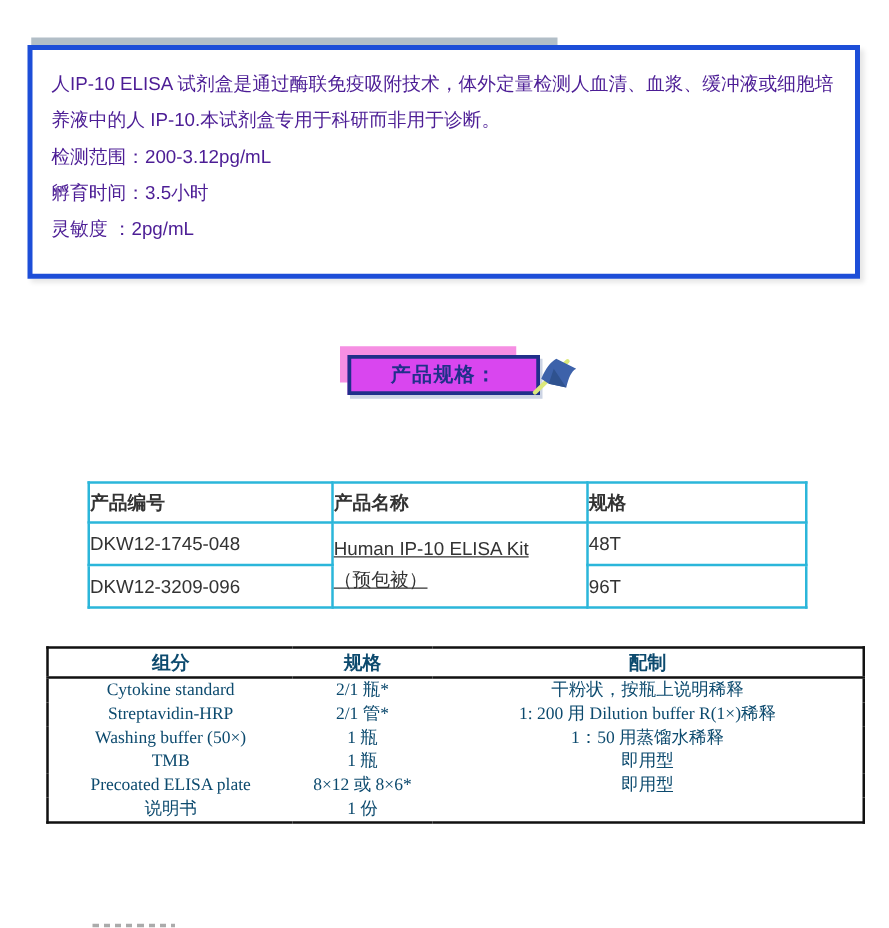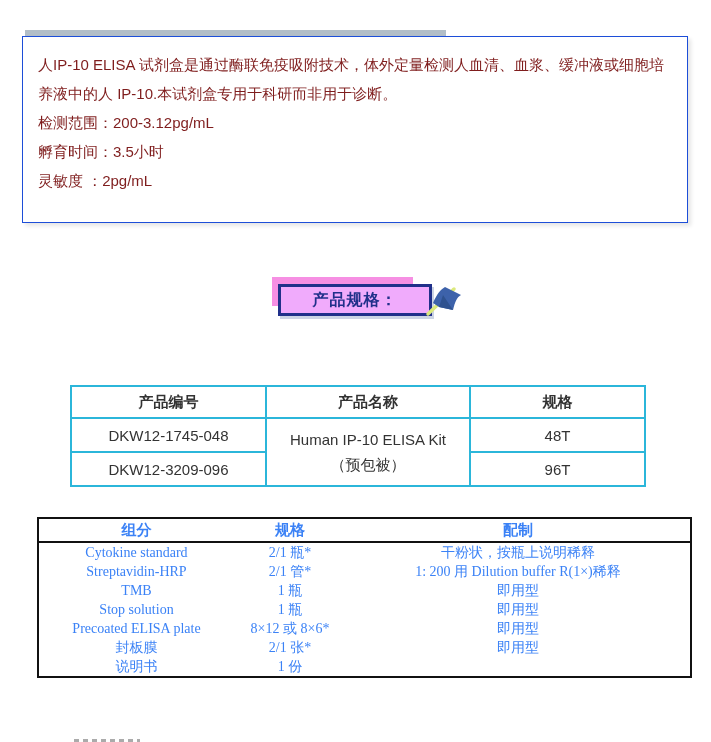--- a/index.html
+++ b/index.html
@@ -8,62 +8,62 @@
     font-family:"Liberation Sans", sans-serif;overflow:hidden;
   }
 
   
   .accent-bar{
     position:absolute;left:25px;top:30px;width:421px;height:7px;
     background:#b2bec7;
   }
   .info-card{
     position:absolute;left:22px;top:36px;width:666px;height:187px;
-    background:#fff;border:1px solid #1d4ed8;
+    background:#fff;border:4px solid #1d4ed8;
     box-shadow:3px 3px 4px rgba(0,0,0,0.10);
     box-sizing:border-box;
     padding:13px 16px 0 15px;
-    color:#7f1d1d;font-size:15px;line-height:29px;
+    color:#4c1d95;font-size:15px;line-height:29px;
   }
   .info-card p{margin:0;}
 
   
   .banner-wrap{position:absolute;left:272px;top:276px;width:190px;height:48px;}
   .banner-pink{position:absolute;left:0;top:1px;width:141px;height:29px;background:#f68fe3;}
   .banner-box{
     position:absolute;left:6px;top:8px;width:148px;height:26px;
-    background:#f0abfc;border:3px solid #20308a;
+    background:#d946ef;border:3px solid #20308a;
     box-shadow:2px 3px 0 #ccd4e4;
     display:flex;align-items:center;justify-content:center;
     color:#20308a;font-size:16px;font-weight:bold;letter-spacing:1px;
   }
   .banner-flag{position:absolute;left:152px;top:6px;}
 
   
   .product-table{
     position:absolute;left:70px;top:385px;width:568px;
     border-collapse:collapse;table-layout:fixed;
-    font-size:15px;color:#333;text-align:center;
+    font-size:15px;color:#333;text-align:left;
   }
   .product-table th,.product-table td{
     border:2px solid #2bb6da;padding:0;background:#fff;
   }
   .product-table th{height:30px;font-weight:bold;}
   .product-table td{height:32px;}
   .product-table .col-code{width:193px;}
   .product-table .col-name{width:202px;}
   .product-table .col-size{width:173px;}
-  .product-table .name-cell div{line-height:25px;}
+  .product-table .name-cell div{line-height:25px;text-decoration:underline;}
 
   
   .components-table{
     position:absolute;left:37px;top:517px;width:651px;
     border-collapse:collapse;table-layout:fixed;
     font-family:"Liberation Serif", serif;
-    font-size:14px;color:#3b82f6;text-align:center;
+    font-size:14px;color:#0c4a6e;text-align:center;
   }
   .components-table{border:2px solid #111;}
   .components-table th{
     height:22px;font-size:15px;font-weight:bold;
     border-bottom:2px solid #111;padding:0;
   }
   .components-table td{height:19px;padding:0;line-height:19px;}
   .components-table .c1{width:195px;}
   .components-table .c2{width:112px;}
   .components-table .c3{width:344px;}
@@ -137,37 +137,32 @@
       <td>Cytokine standard</td>
       <td>2/1 瓶*</td>
       <td>干粉状，按瓶上说明稀释</td>
     </tr>
     <tr>
       <td>Streptavidin-HRP</td>
       <td>2/1 管*</td>
       <td>1: 200 用 Dilution buffer R(1×)稀释</td>
     </tr>
     <tr>
-      <td>TMB</td>
+      <td>Washing buffer (50×)</td>
       <td>1 瓶</td>
-      <td>即用型</td>
+      <td>1：50 用蒸馏水稀释</td>
     </tr>
     <tr>
-      <td>Stop solution</td>
+      <td>TMB</td>
       <td>1 瓶</td>
       <td>即用型</td>
     </tr>
     <tr>
       <td>Precoated ELISA plate</td>
       <td>8×12 或 8×6*</td>
-      <td>即用型</td>
-    </tr>
-    <tr>
-      <td>封板膜</td>
-      <td>2/1 张*</td>
       <td>即用型</td>
     </tr>
     <tr>
       <td>说明书</td>
       <td>1 份</td>
       <td></td>
     </tr>
   </tbody>
 </table>
 

